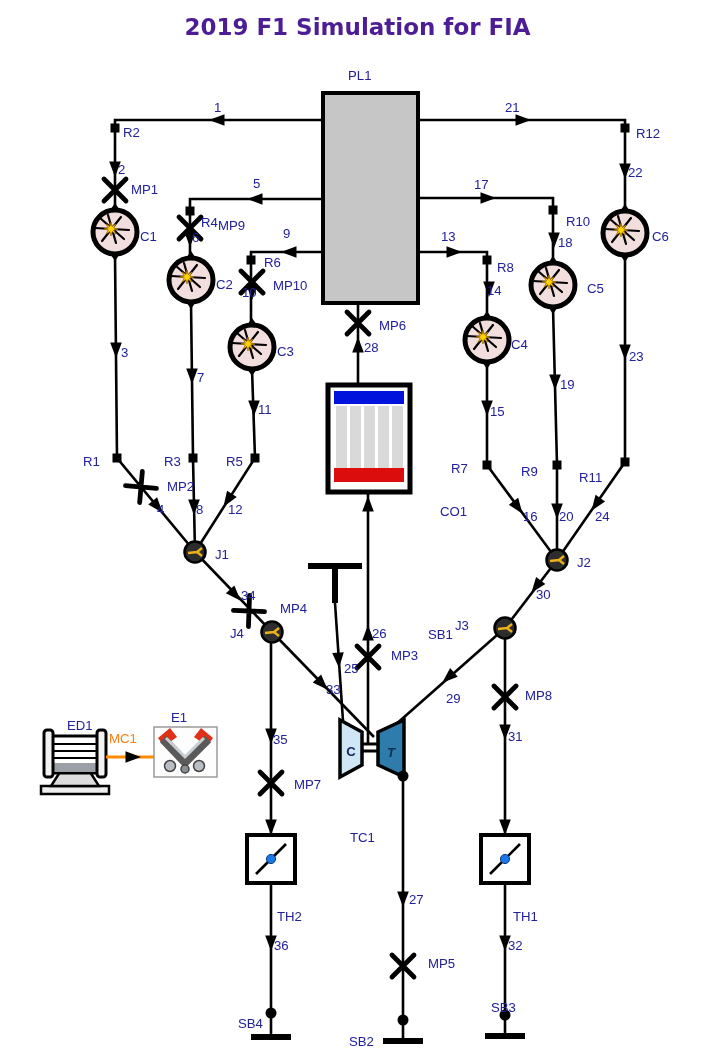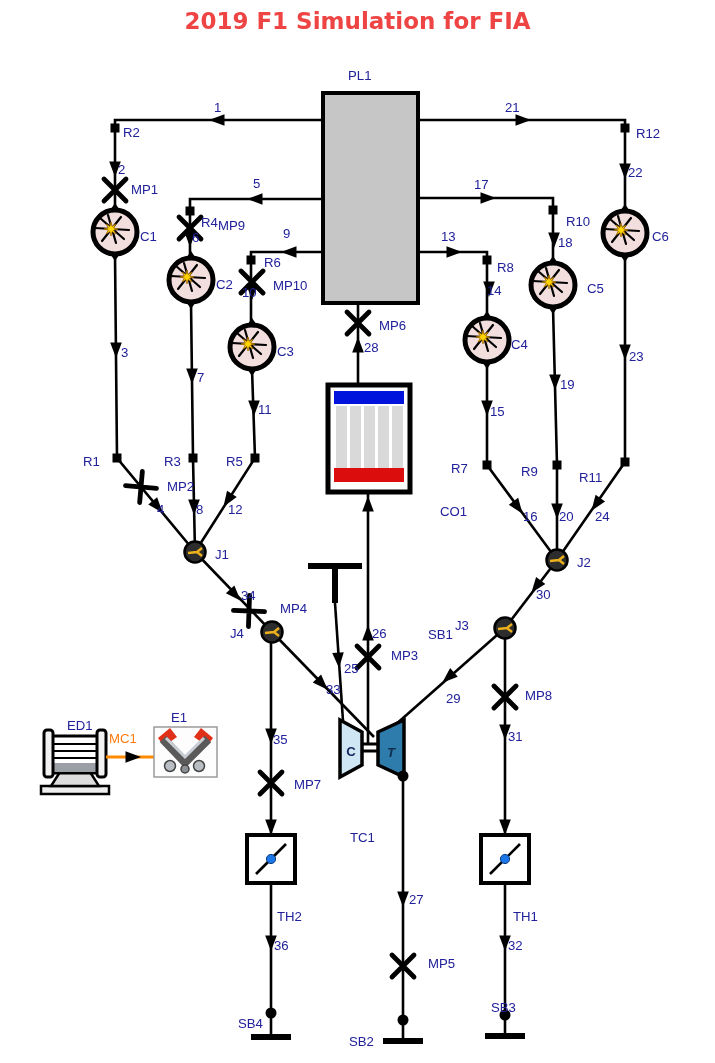--- a/index.html
+++ b/index.html
@@ -1,19 +1,19 @@
 <!DOCTYPE html>
 <html><head>
 <meta charset="utf-8">
 <style>
   html,body{margin:0;padding:0;background:#ffffff;}
   body{width:715px;height:1063px;position:relative;overflow:hidden;
        font-family:"Liberation Sans",sans-serif;}
-  #title{position:absolute;top:8px;left:0;width:715px;text-align:center;
-         font-size:23px;font-weight:bold;color:#ef4444;letter-spacing:0px;
+  #title{position:absolute;top:14px;left:0;width:715px;text-align:center;
+         font-size:23px;font-weight:bold;color:#4c1d95;letter-spacing:0px;
          font-family:"DejaVu Sans","Liberation Sans",sans-serif;}
   #canvas{position:absolute;top:0;left:0;}
   text.lbl{font-family:"Liberation Sans",sans-serif;font-size:13.2px;}
   .pipe{fill:none;stroke:#000;stroke-width:2.6;}
   .thick{stroke-width:6;}
 </style>
 </head>
 <body>
 
 <div id="title">2019 F1 Simulation for FIA</div>

